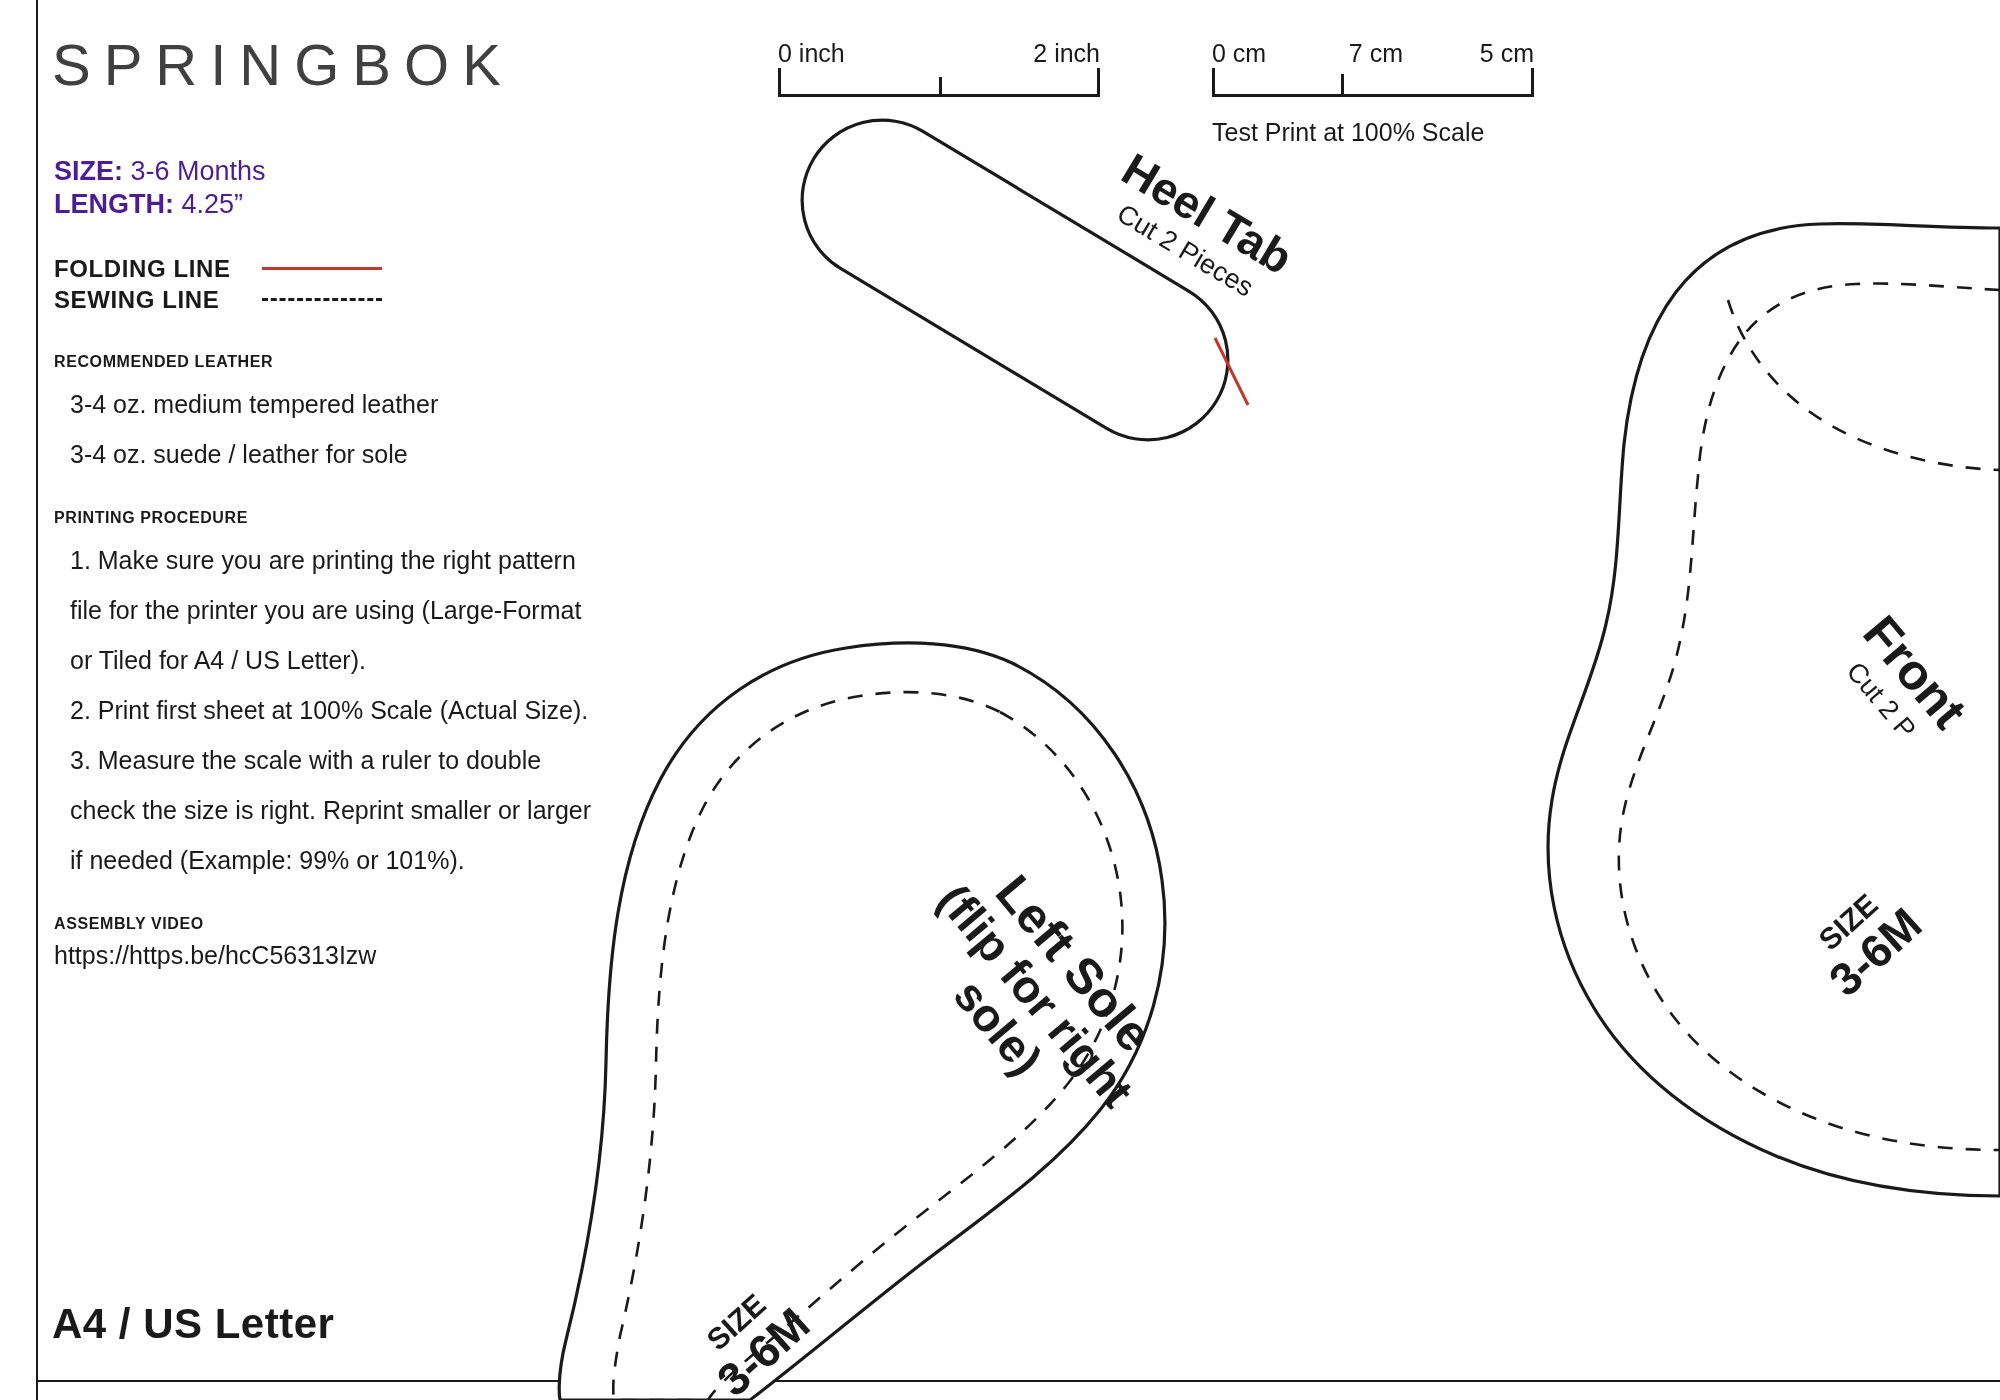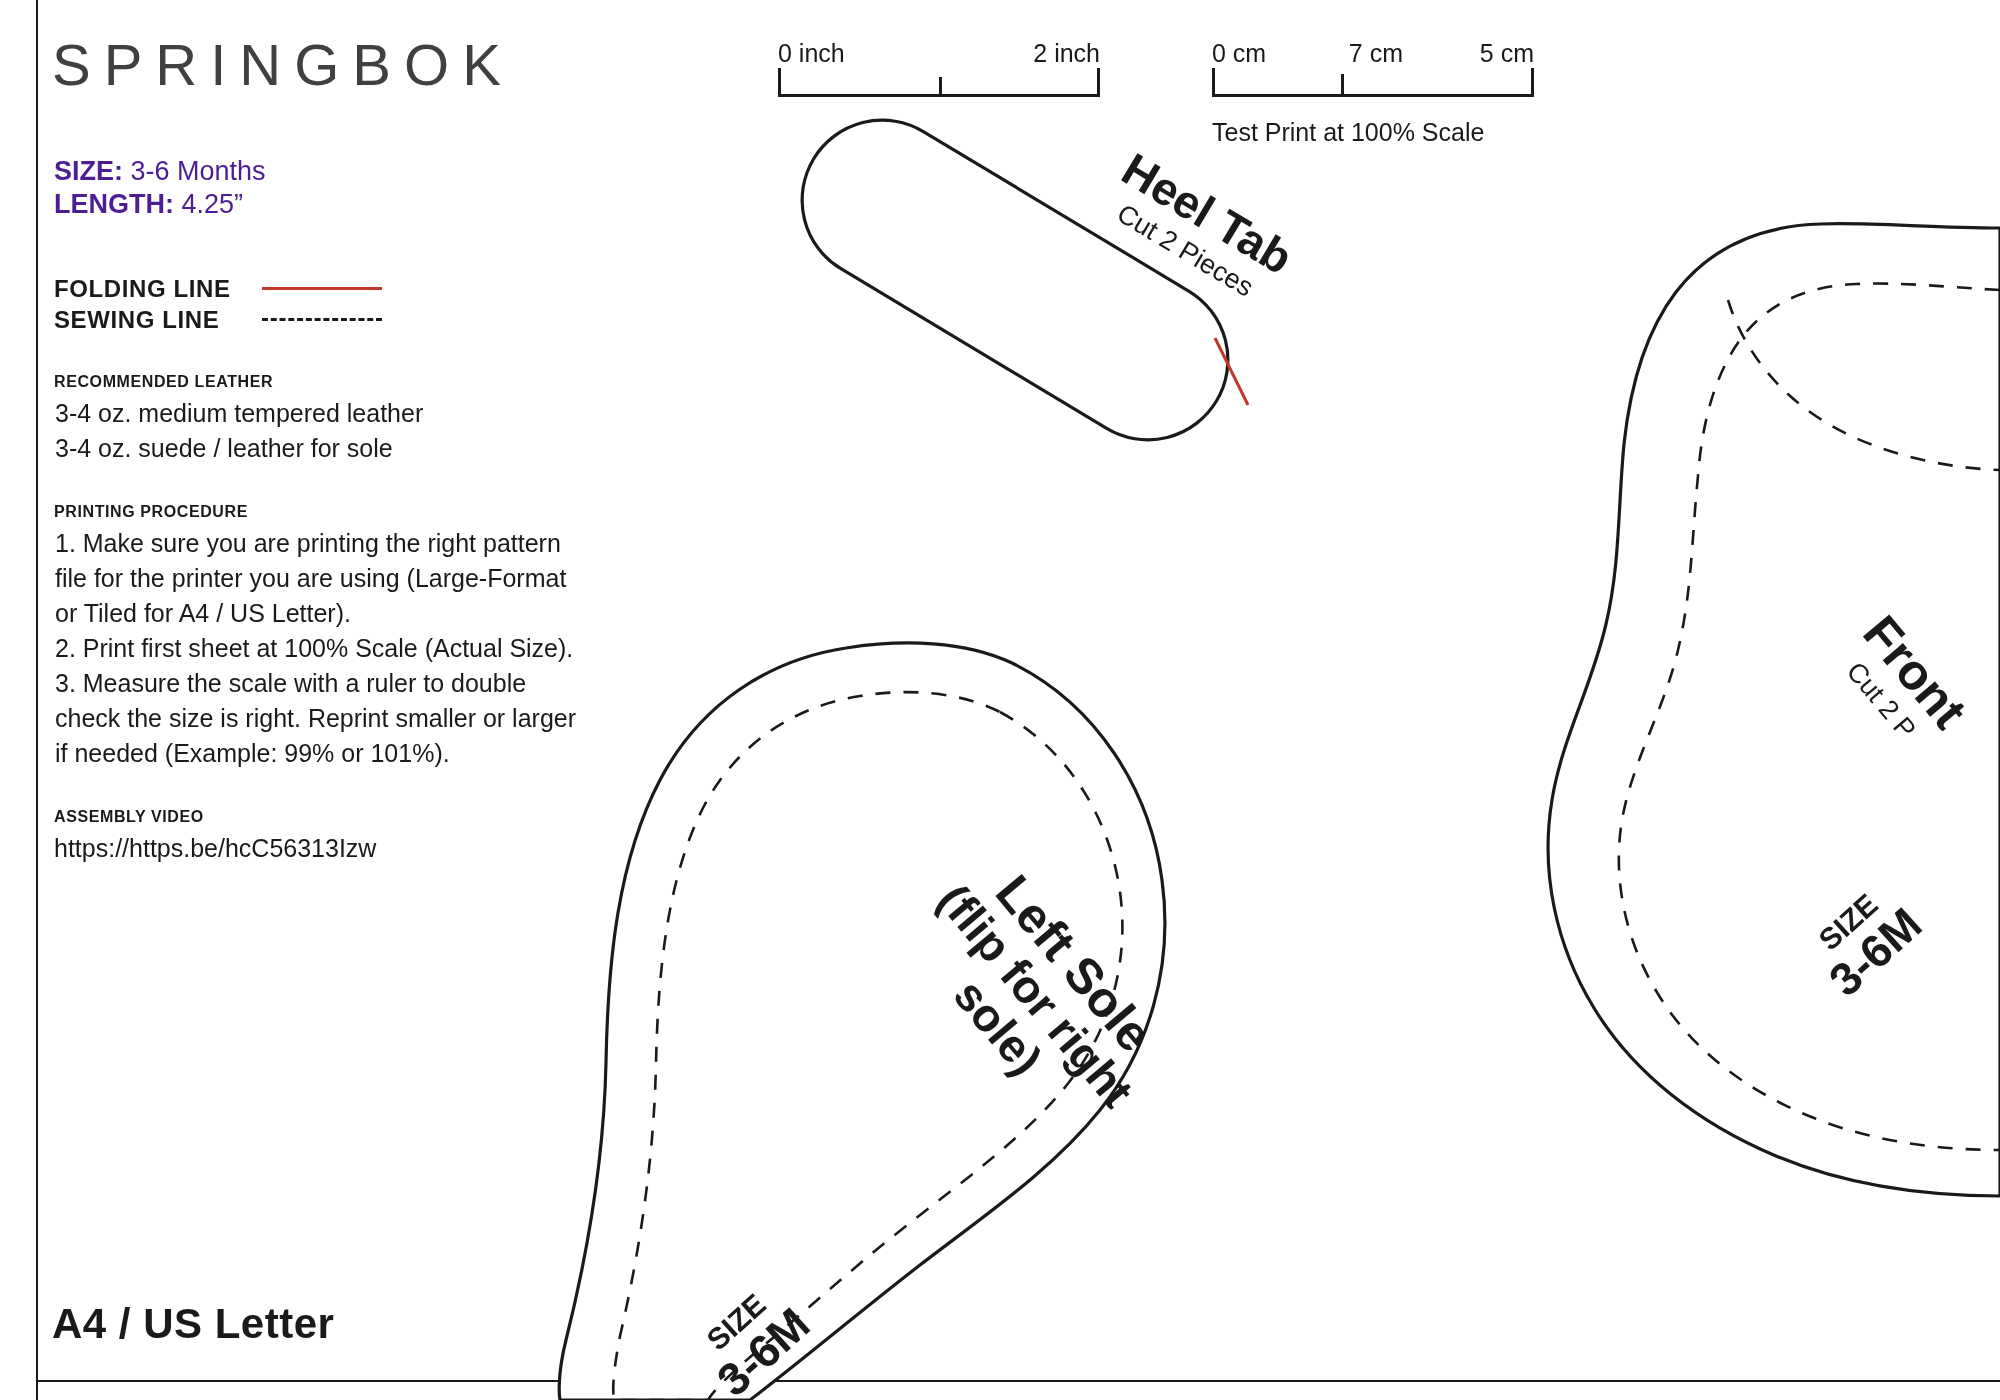--- a/index.html
+++ b/index.html
@@ -46,21 +46,21 @@
     left: 54px; top: 155px;
     width: 660px;
   }
   .spec-line {
     font-size: 27px;
     line-height: 33px;
     color: #4c1d95;
   }
   .spec-line b { font-weight: 700; }
 
-  .legend { margin-top: 52px; }
+  .legend { margin-top: 32px; }
   .legend-row {
     display: flex;
     align-items: center;
     height: 31px;
   }
   .legend-label {
     font-size: 24px;
     font-weight: 700;
     letter-spacing: 0.6px;
     width: 208px;
@@ -78,21 +78,21 @@
     font-size: 16px;
     font-weight: 700;
     letter-spacing: 0.6px;
     margin-bottom: 5px;
   }
   .block-body {
     font-size: 25px;
     line-height: 34px;
     color: #1a1a1a;
   }
-  .block-body p { margin: 1px; }
+  .block-body p { margin: 16px; }
 
   .sheet-label {
     position: absolute;
     left: 52px; top: 1300px;
     font-size: 42px;
     font-weight: 700;
     letter-spacing: 0.5px;
   }
 
   

